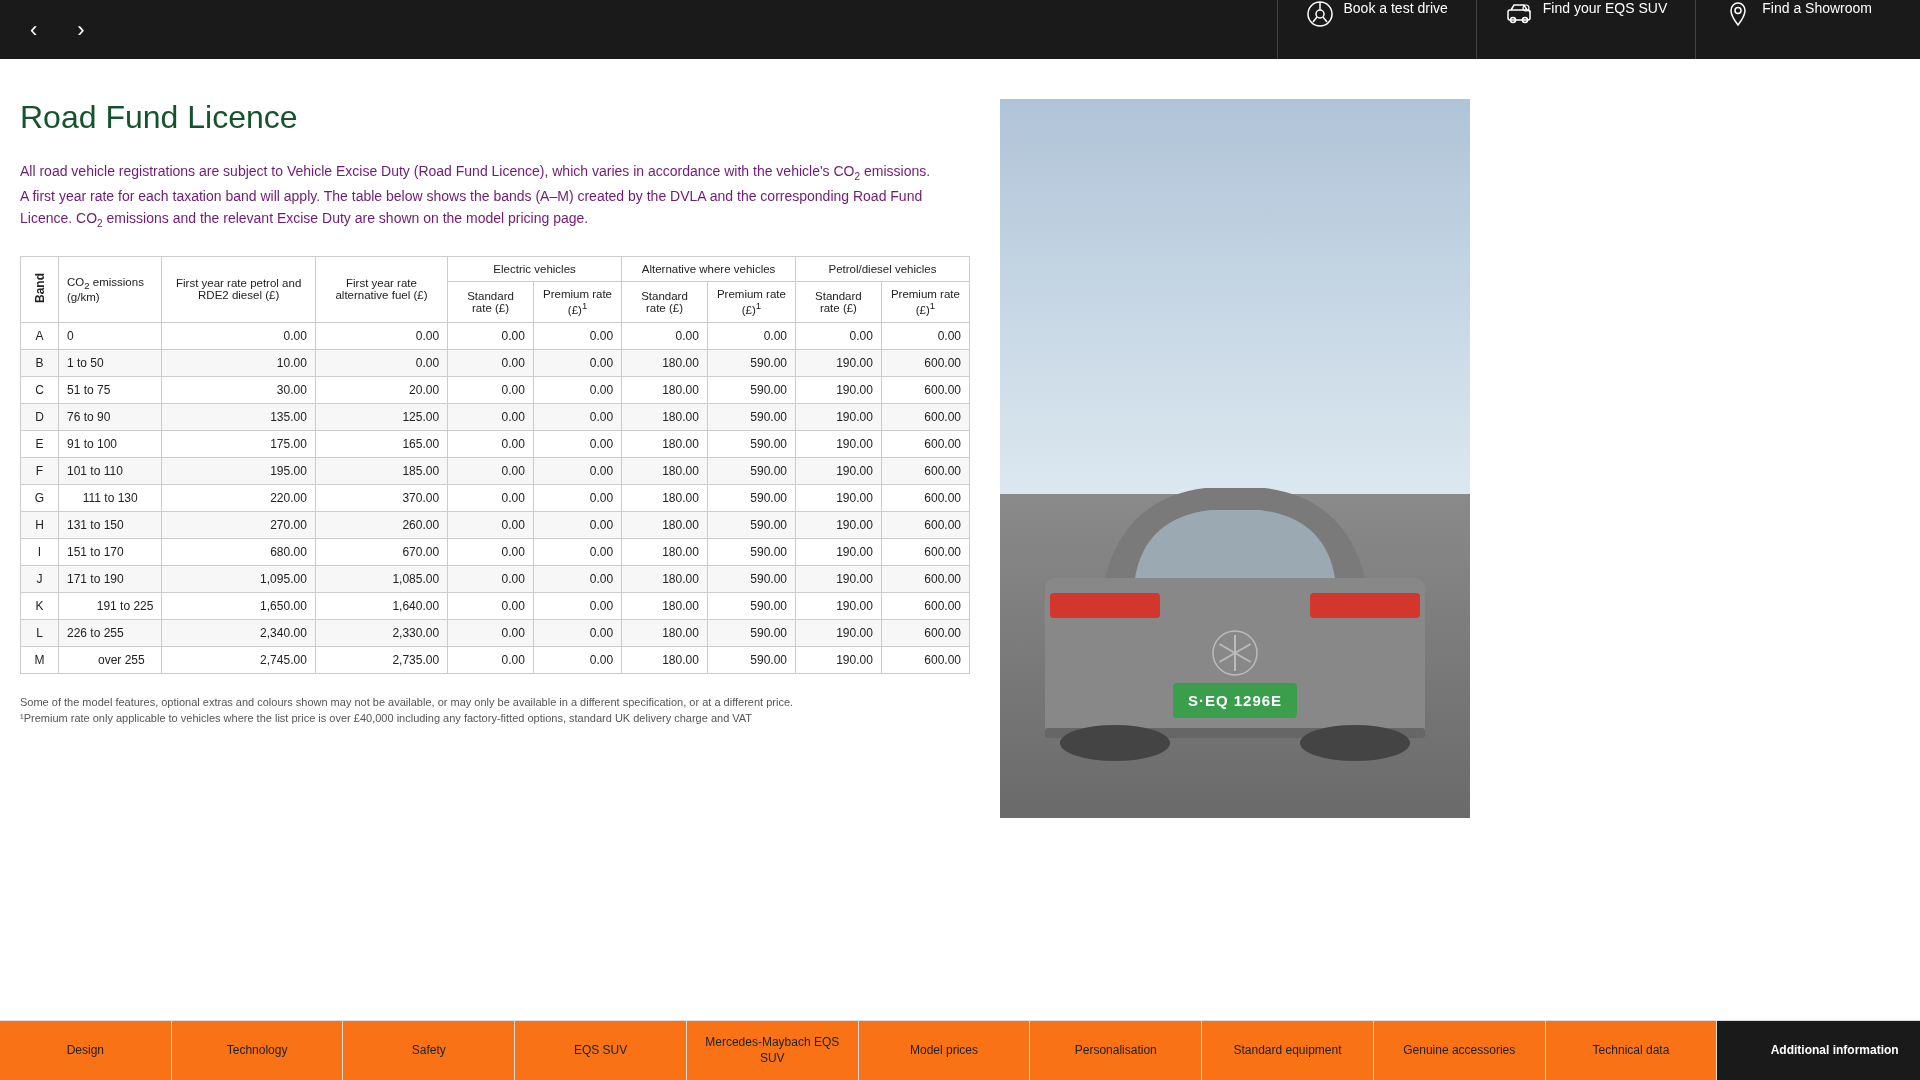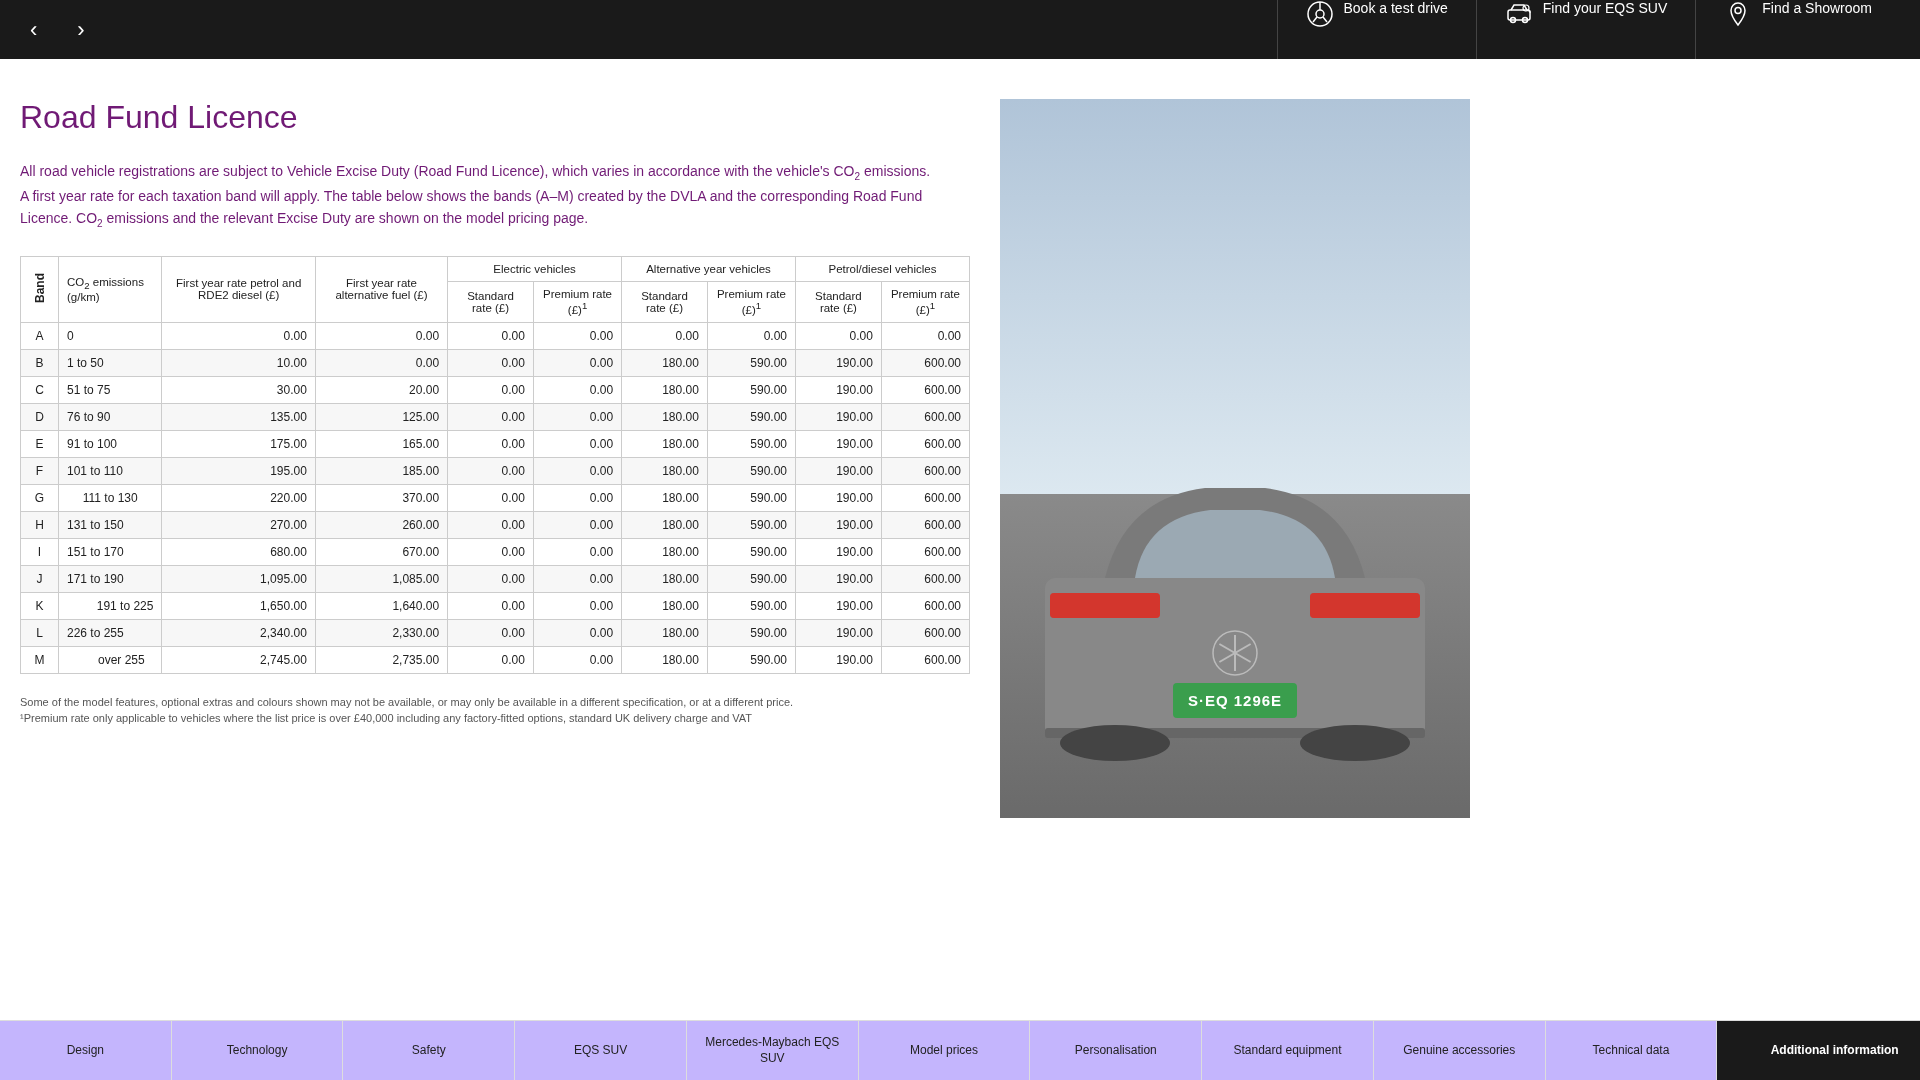--- a/index.html
+++ b/index.html
@@ -59,21 +59,21 @@
     }
     .left-content {
       flex: 1 1 0;
       min-width: 0;
       max-width: 950px;
     }
     .page-title {
       font-size: 32px;
       font-weight: 400;
       margin-bottom: 24px;
-      color: #701a75;
+      color: #14532d;
     }
     .description {
       font-size: 14px;
       line-height: 1.6;
       color: #701a75;
       margin-bottom: 24px;
       max-width: 920px;
     }
     .description sub { font-size: 10px; }
 
@@ -157,21 +157,21 @@
       color: #555;
       line-height: 1.5;
     }
 
     
     .bottom-nav {
       position: fixed;
       bottom: 0;
       left: 0;
       right: 0;
-      background: #c4b5fd;
+      background: #f97316;
       border-top: 1px solid #ddd;
       display: flex;
       height: 60px;
     }
     .bottom-nav-item {
       flex: 1;
       display: flex;
       align-items: center;
       justify-content: center;
       text-align: center;
@@ -240,21 +240,21 @@
     <table class="data-table">
       <thead>
         <tr>
           <th rowspan="2" class="col-band" style="border-bottom:1px solid #ccc;">
             <span class="band-cell">Band</span>
           </th>
           <th rowspan="2" style="text-align:left;border-bottom:1px solid #ccc;">CO<sub>2</sub> emissions (g/km)</th>
           <th rowspan="2" style="border-bottom:1px solid #ccc;">First year rate petrol and RDE2 diesel (£)</th>
           <th rowspan="2" style="border-bottom:1px solid #ccc;">First year rate alternative fuel (£)</th>
           <th colspan="2" class="group-header">Electric vehicles</th>
-          <th colspan="2" class="group-header">Alternative year vehicles</th>
+          <th colspan="2" class="group-header">Alternative where vehicles</th>
           <th colspan="2" class="group-header">Petrol/diesel vehicles</th>
         </tr>
         <tr>
           <th>Standard rate (£)</th>
           <th>Premium rate (£)<sup>1</sup></th>
           <th>Standard rate (£)</th>
           <th>Premium rate (£)<sup>1</sup></th>
           <th>Standard rate (£)</th>
           <th>Premium rate (£)<sup>1</sup></th>
         </tr>

